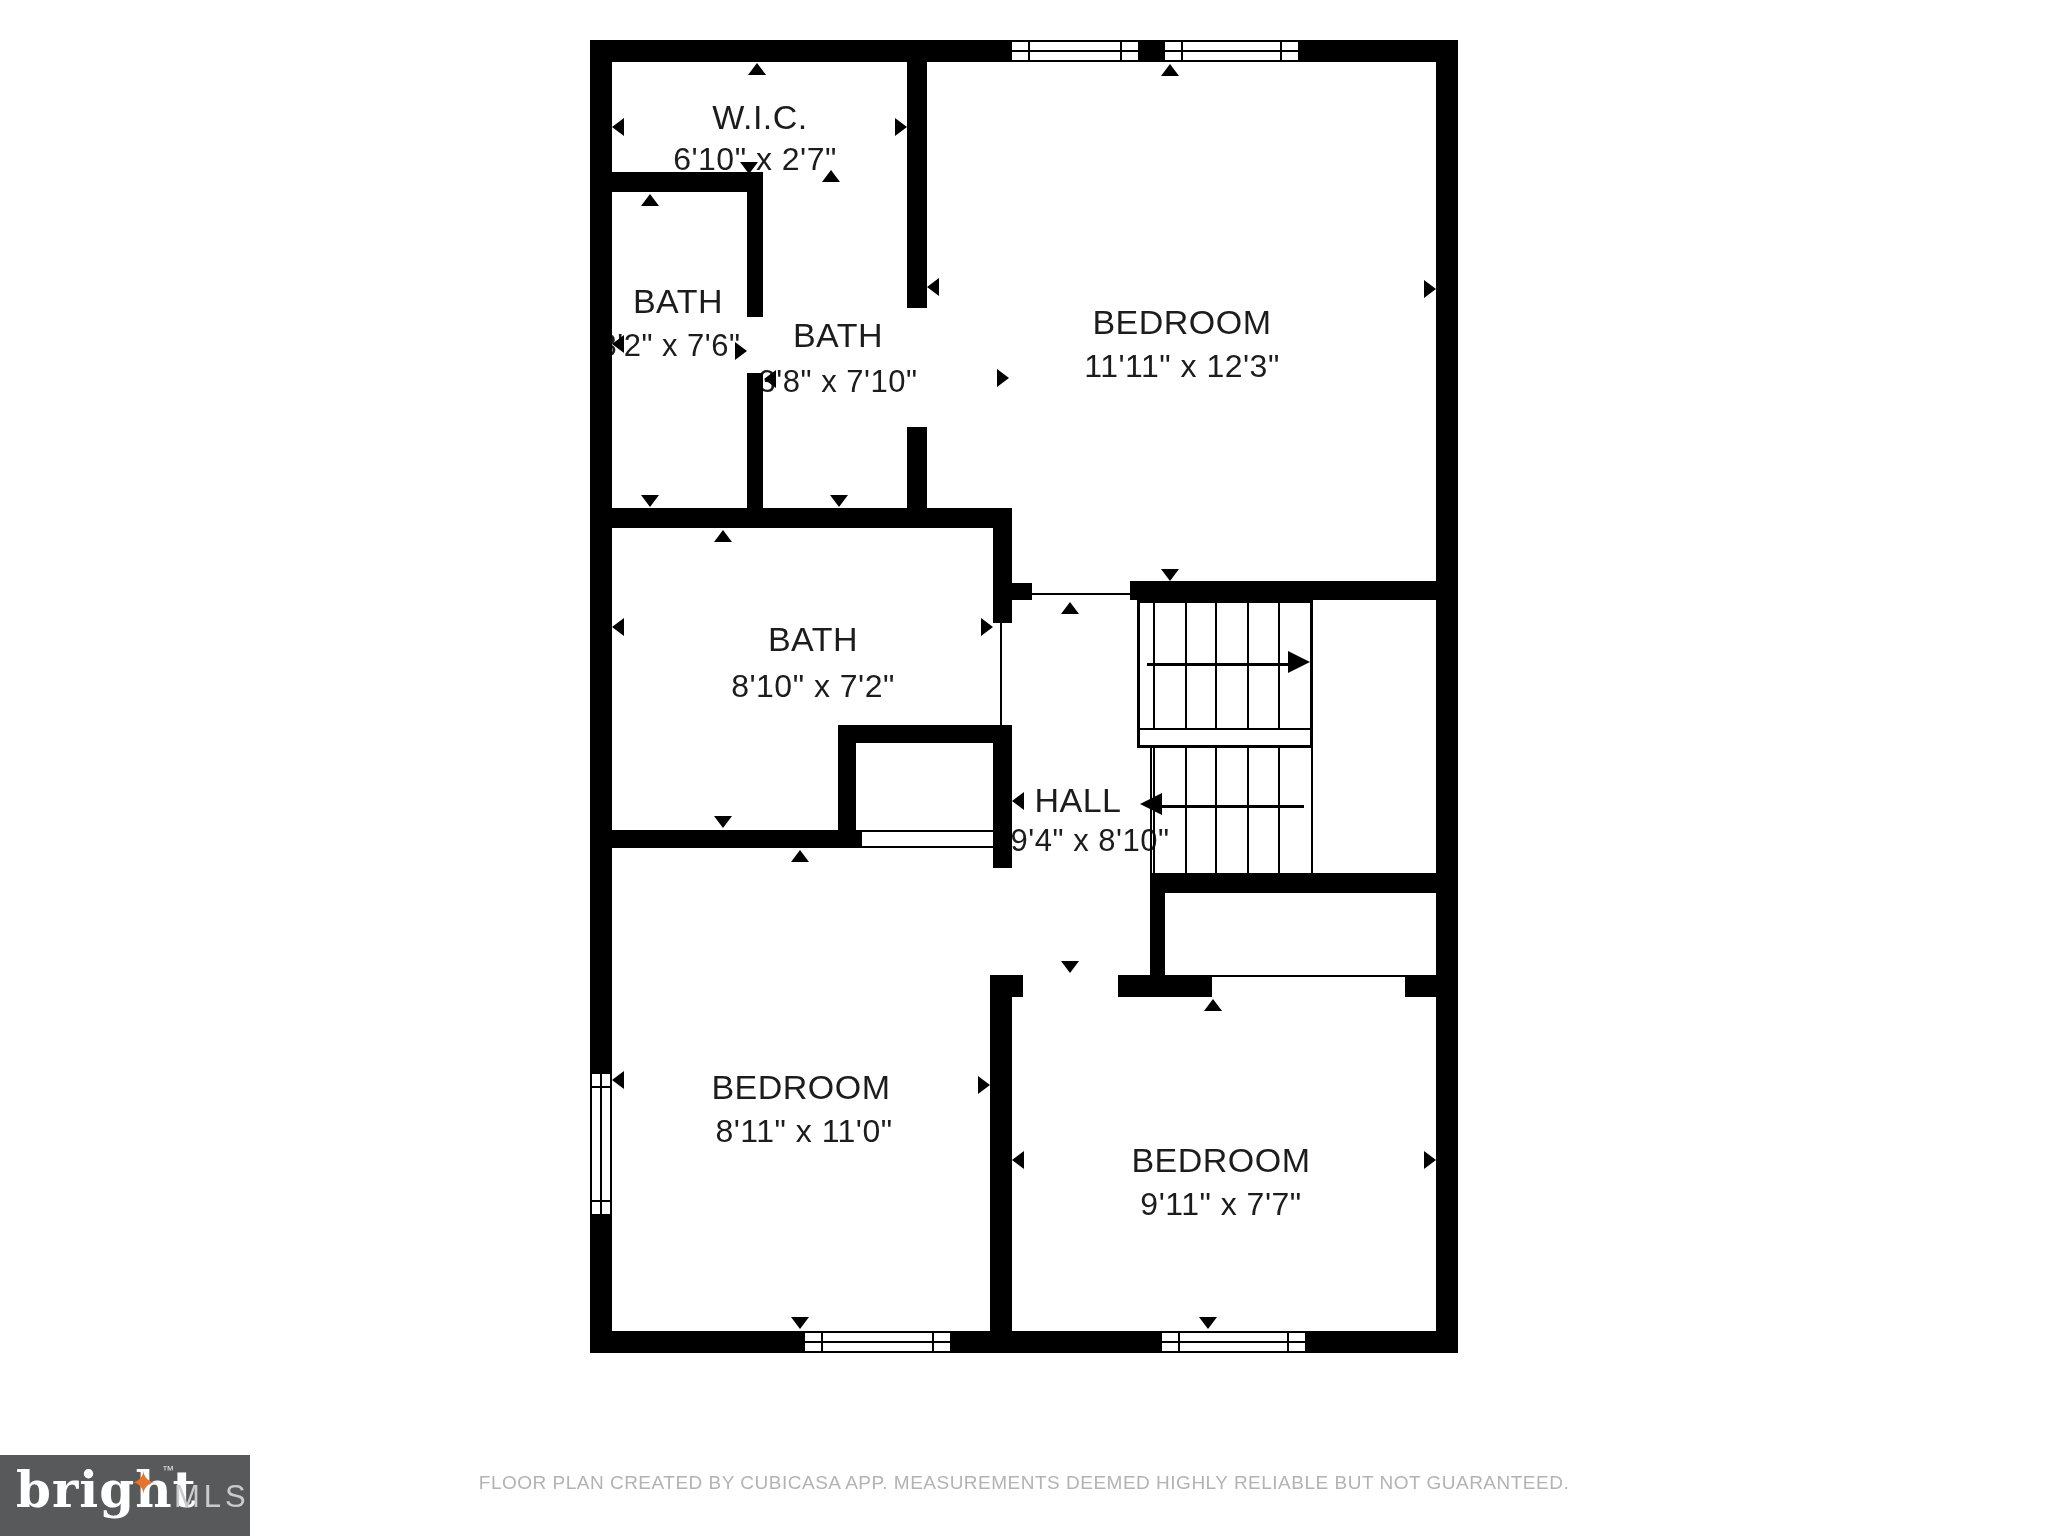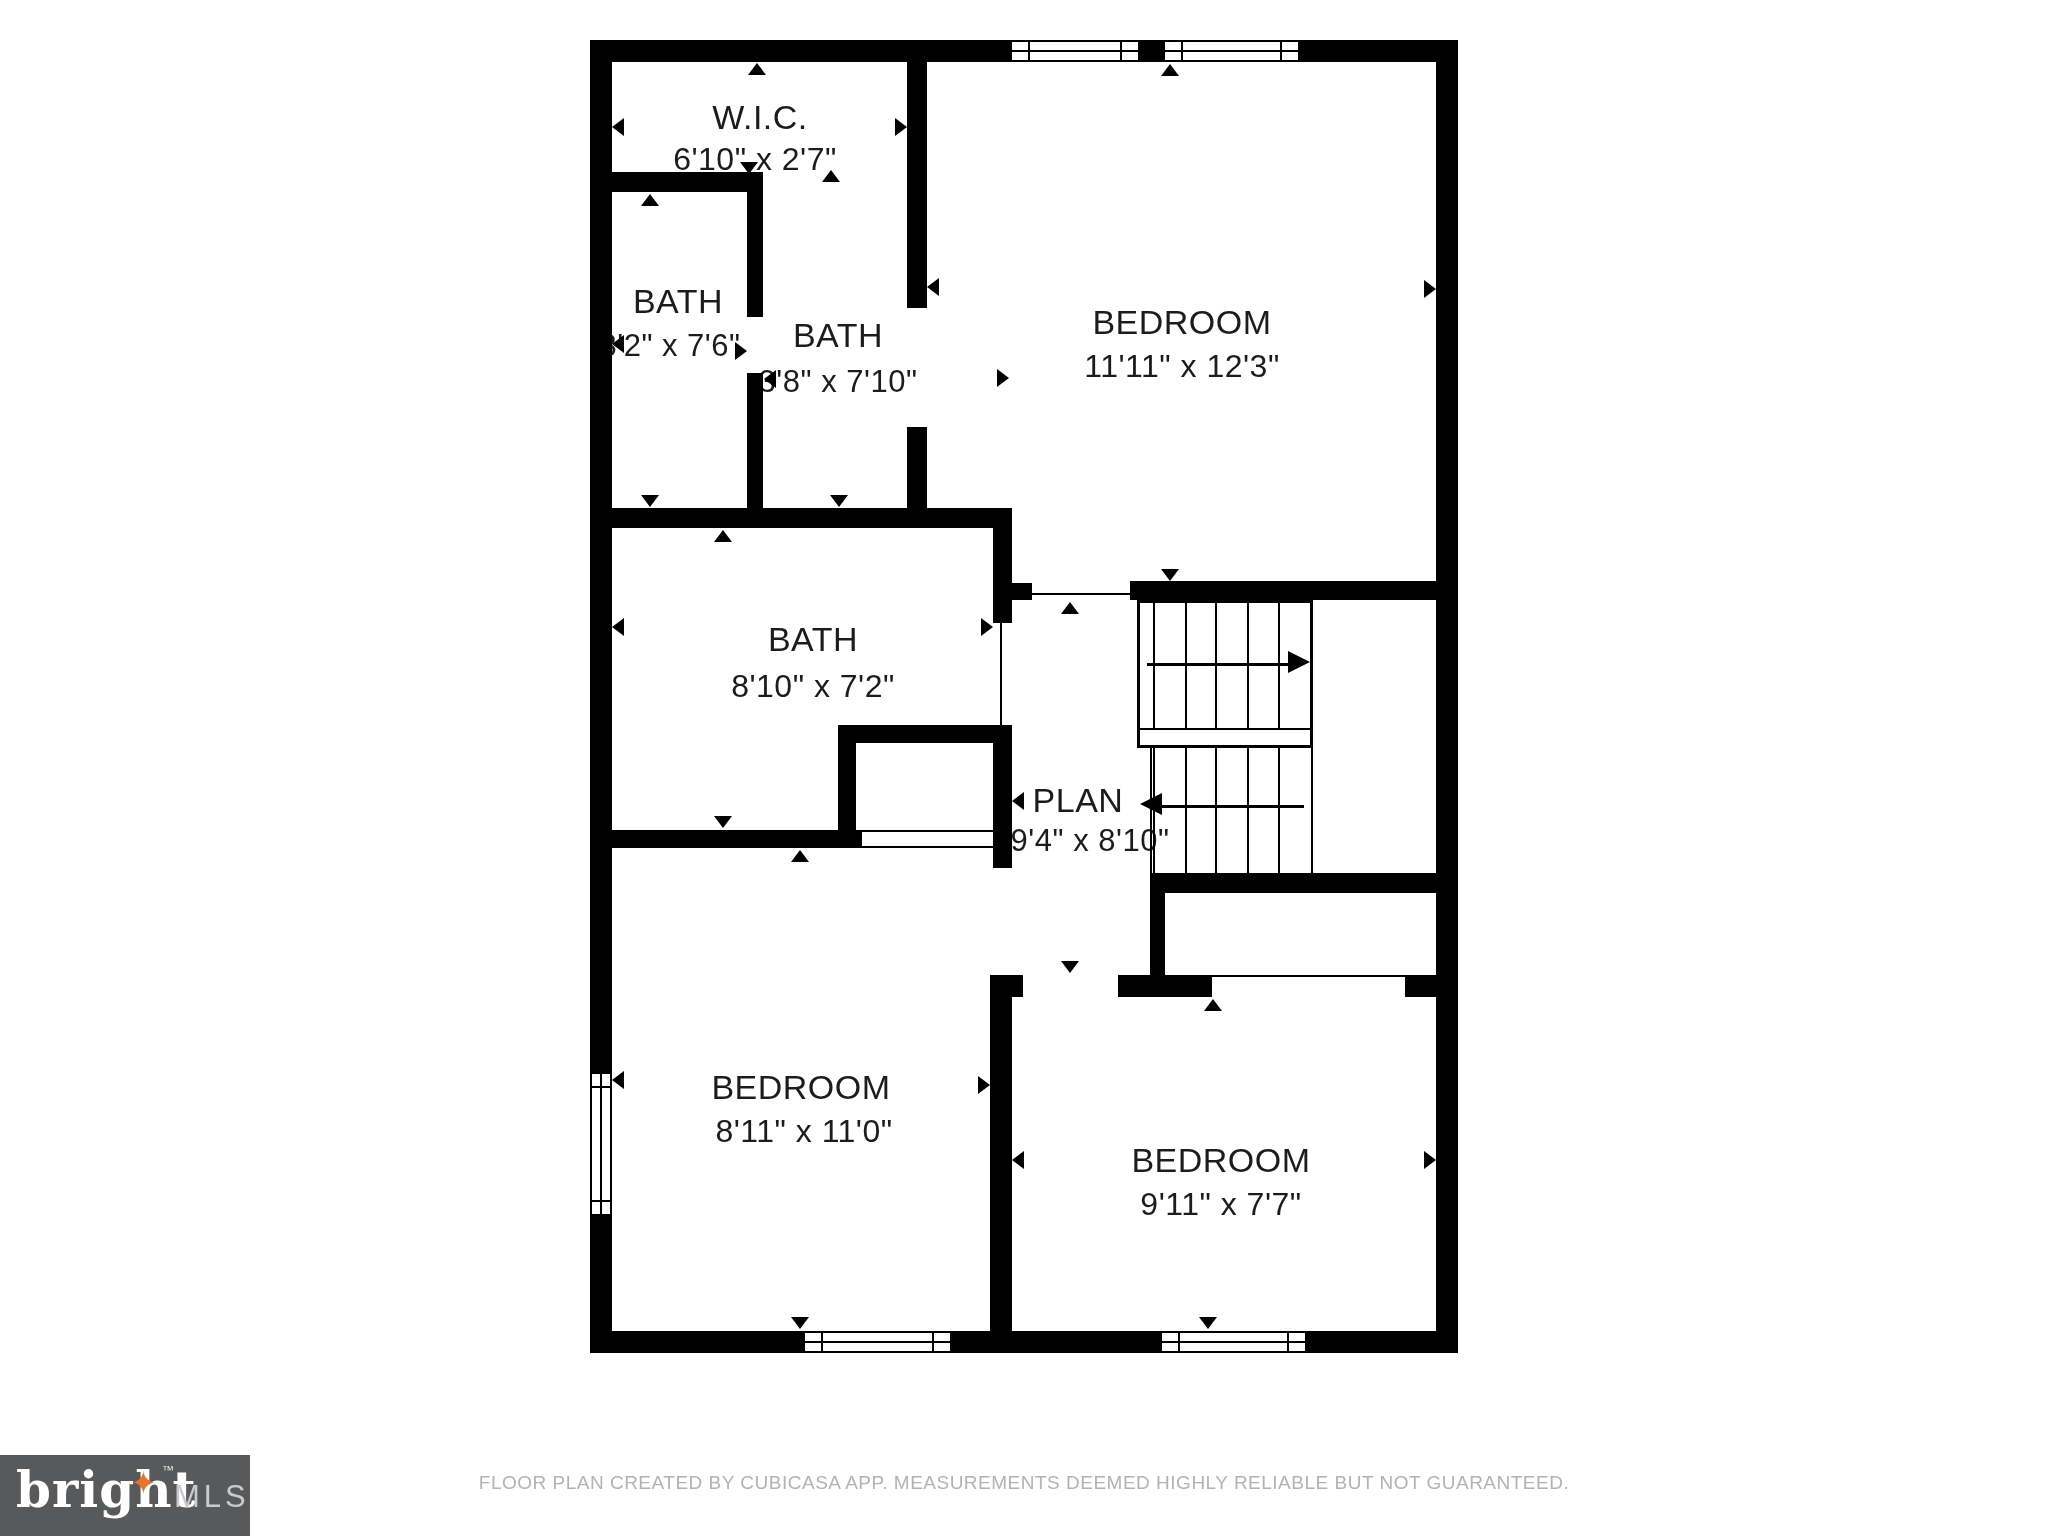--- a/index.html
+++ b/index.html
@@ -103,21 +103,21 @@
 
   <div class="lbl" style="left:88px;top:262px;">BATH</div>
   <div class="lbl dims-sm" style="left:80px;top:306px;">3'2" x 7'6"</div>
 
   <div class="lbl" style="left:248px;top:296px;">BATH</div>
   <div class="lbl dims-sm" style="left:248px;top:342px;">3'8" x 7'10"</div>
 
   <div class="lbl" style="left:223px;top:600px;">BATH</div>
   <div class="lbl dims" style="left:223px;top:647px;">8'10" x 7'2"</div>
 
-  <div class="lbl" style="left:488px;top:761px;">PLAN</div>
+  <div class="lbl" style="left:488px;top:761px;">HALL</div>
   <div class="lbl dims-sm" style="left:500px;top:801px;">9'4" x 8'10"</div>
 
   <div class="lbl" style="left:592px;top:283px;">BEDROOM</div>
   <div class="lbl dims" style="left:592px;top:327px;">11'11" x 12'3"</div>
 
   <div class="lbl" style="left:211px;top:1048px;">BEDROOM</div>
   <div class="lbl dims" style="left:214px;top:1092px;">8'11" x 11'0"</div>
 
   <div class="lbl" style="left:631px;top:1121px;">BEDROOM</div>
   <div class="lbl dims" style="left:631px;top:1165px;">9'11" x 7'7"</div>

